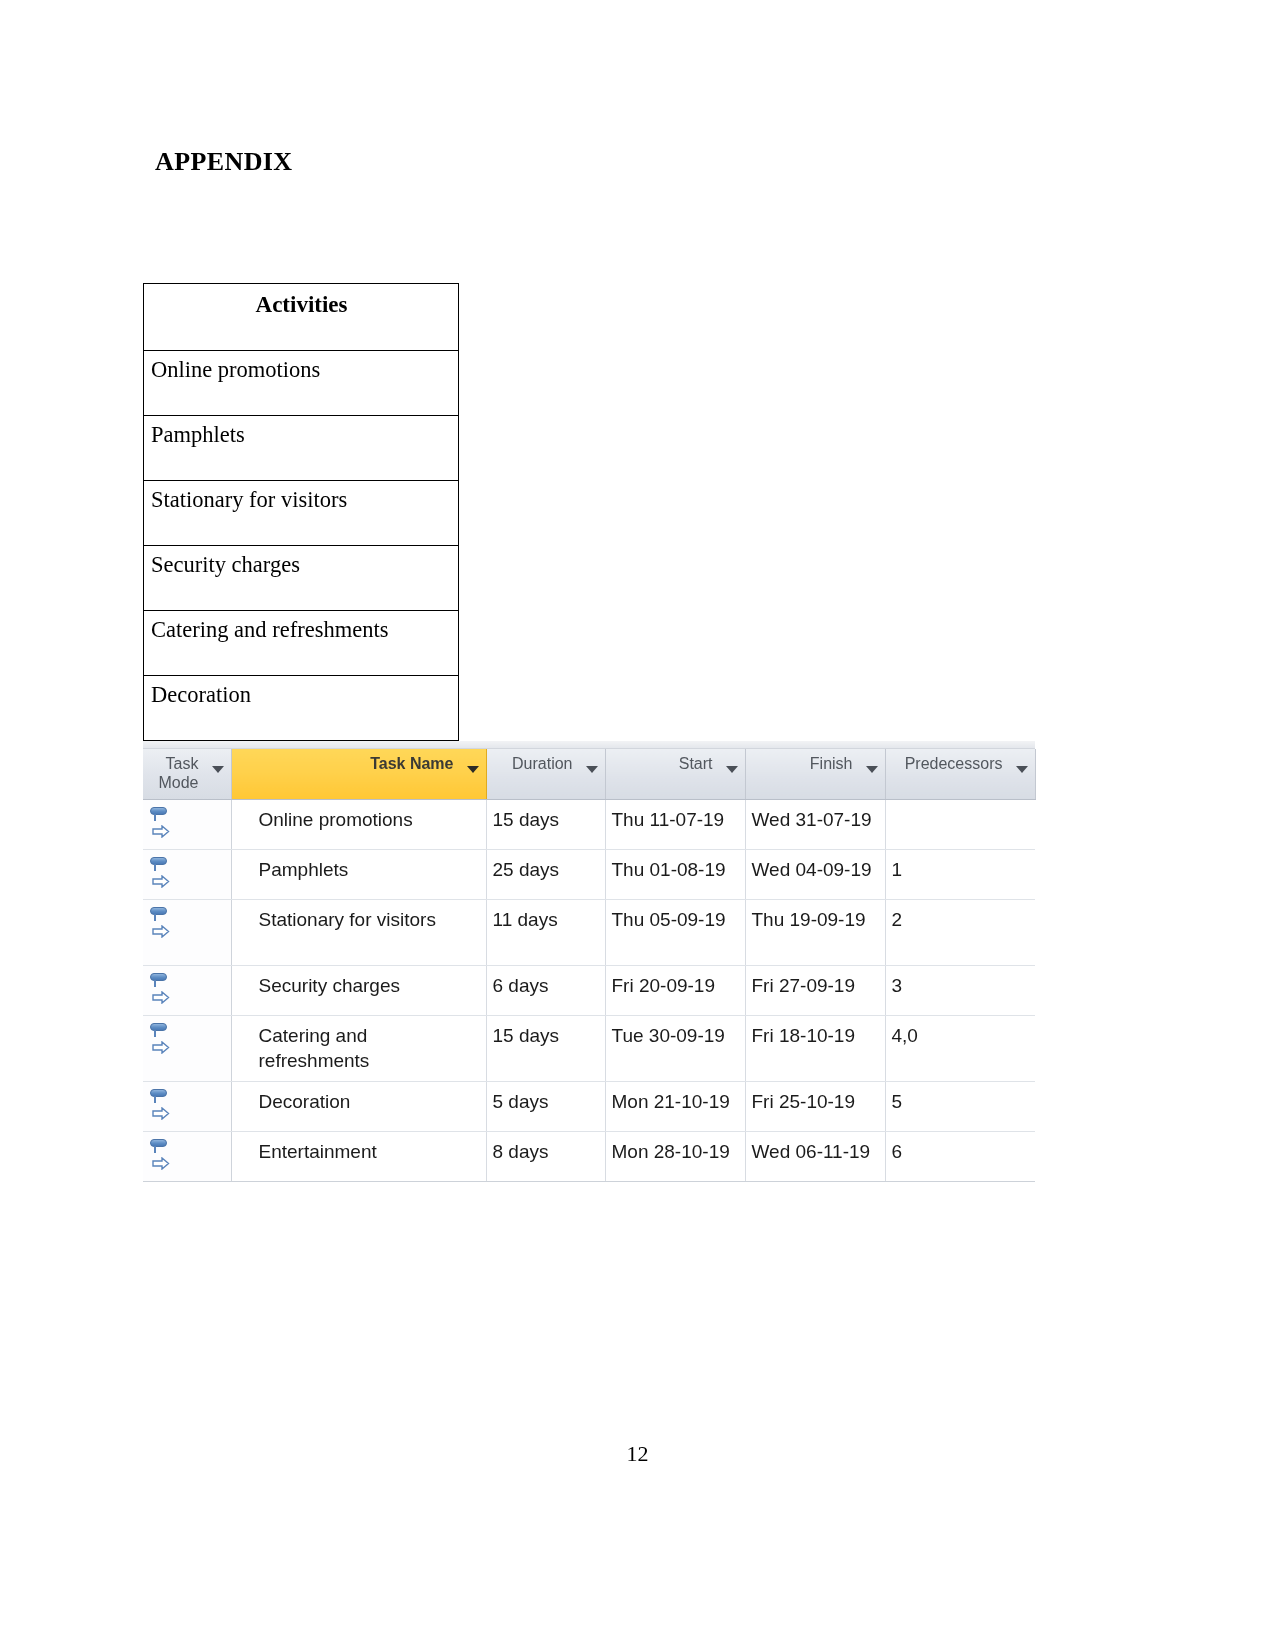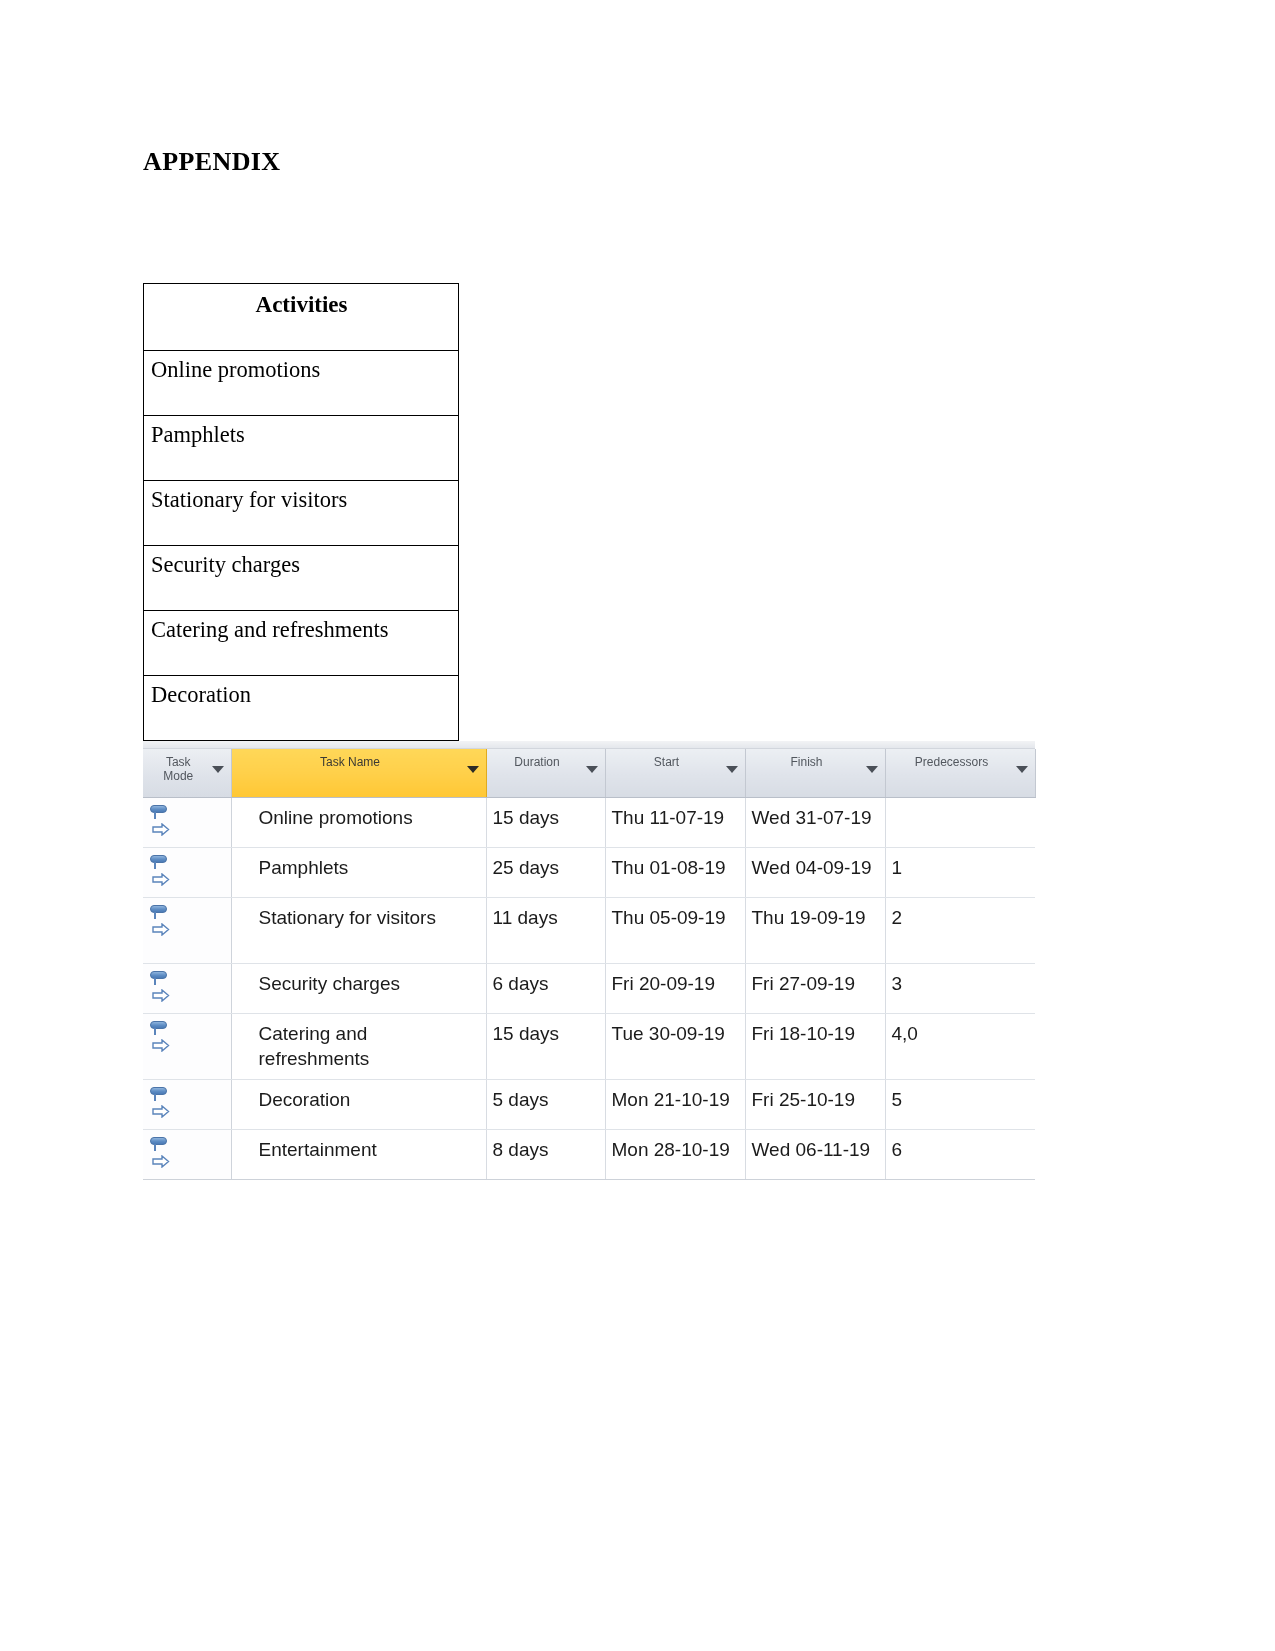--- a/index.html
+++ b/index.html
@@ -30,21 +30,21 @@
     left: 143px;
     top: 148px;
     width: 990px;
   }
 
   .appendix-title {
     font-family: "Liberation Serif", serif;
     font-weight: bold;
     font-size: 26px;
     letter-spacing: 0.4px;
-    margin: 0 0 22px 0;
+    margin: 0 0 22px 12px;
     line-height: 1.1;
   }
 
   .gantt-label {
     font-family: "Liberation Serif", serif;
     font-size: 23px;
     margin: 0;
     line-height: 1.2;
   }
 
@@ -100,35 +100,36 @@
   .pg-table col.c-dur  { width: 119px; }
   .pg-table col.c-start{ width: 140px; }
   .pg-table col.c-fin  { width: 140px; }
   .pg-table col.c-pred { width: 150px; }
 
   .pg-table thead th {
     background: linear-gradient(to bottom, #eceff3 0%, #dfe3ea 55%, #d7dce4 100%);
     border-right: 1px solid #c3c8d1;
     border-bottom: 1px solid #b9bfc9;
     color: #52575e;
-    font-size: 12px;
+    font-size: 16px;
     font-weight: normal;
-    text-align: center;
+    text-align: right;
     vertical-align: top;
-    padding: 6px 4px 6px 7px;
+    padding: 6px 12px 6px 7px;
     height: 48px;
     position: relative;
     box-sizing: border-box;
     white-space: normal;
     line-height: 1.18;
   }
   .pg-table thead th.selected {
     background: linear-gradient(to bottom, #ffd758 0%, #ffd04a 50%, #ffc734 100%);
     color: #3b3a34;
     border-right: 1px solid #e0ab1f;
+    font-weight: bold;
   }
   .pg-table thead th .hdr-label {
     display: block;
     padding-right: 20px;
   }
   .filter-arrow {
     position: absolute;
     right: 7px;
     top: 17px;
     width: 0; height: 0;
@@ -397,13 +398,14 @@
             <td class="cell-name">Entertainment</td>
             <td class="cell-dur">8 days</td>
             <td class="cell-start">Mon 28-10-19</td>
             <td class="cell-fin">Wed 06-11-19</td>
             <td class="cell-pred">6</td>
           </tr>
         </tbody>
     </table>
   </div>
 
+  <div class="page-number">12</div>
 </div>
 
 </body></html>

